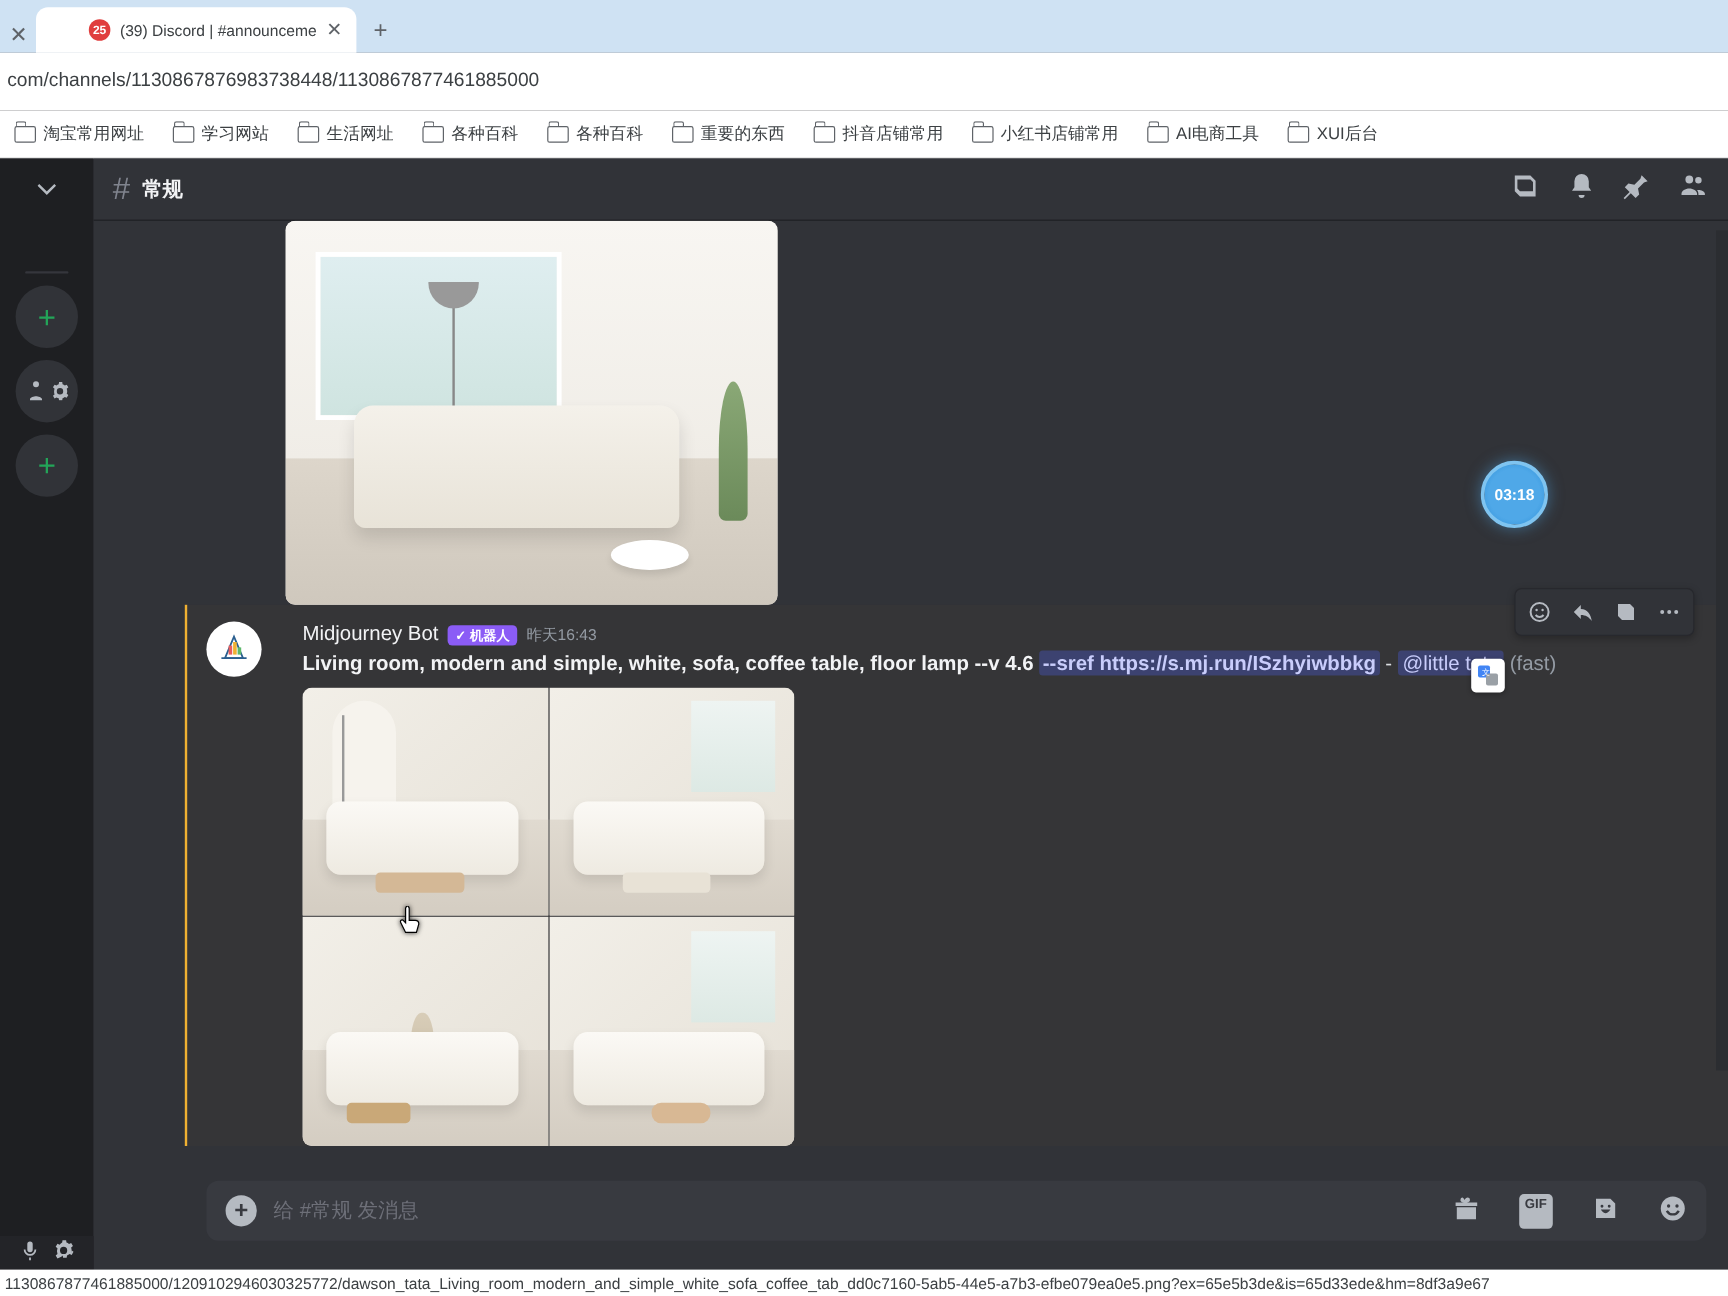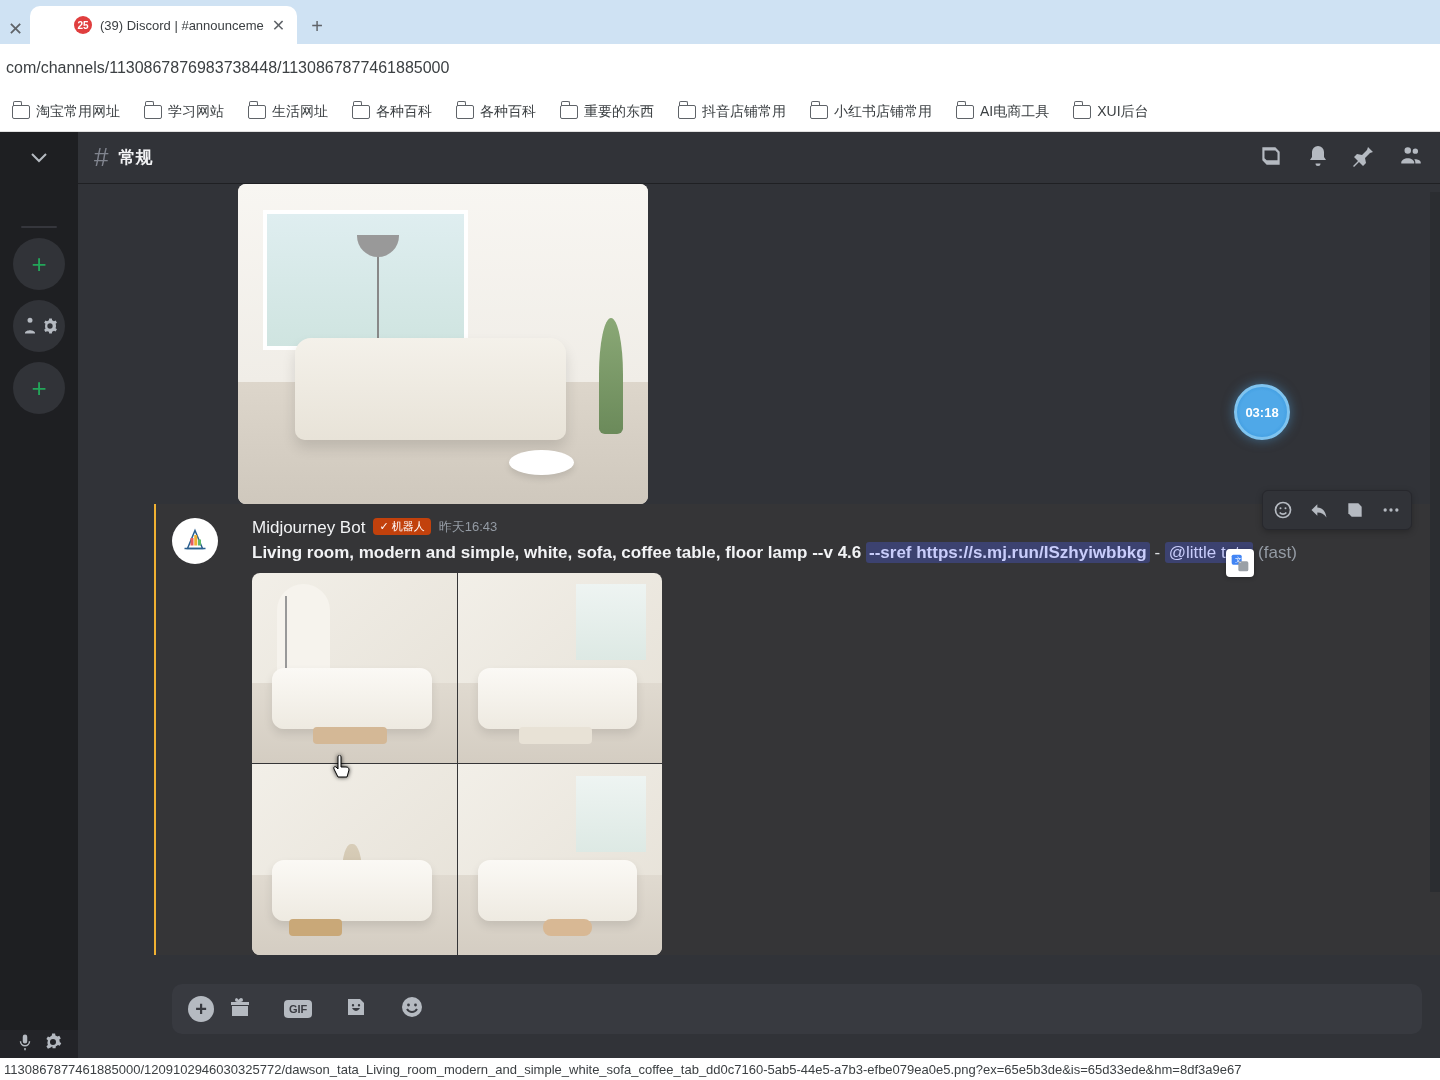--- a/index.html
+++ b/index.html
@@ -52,23 +52,23 @@
 .room1 .lamp { position: absolute; top: 16%; left: 34%; width: 2px; height: 42%; background: #888; }
 .room1 .lamp::after { content:''; position:absolute; top:0; left:-20px; width:42px; height:22px; border-radius: 0 0 42px 42px; background:#999; }
 .room1 .plant { position: absolute; bottom: 22%; right: 6%; width: 6%; height: 36%; background: linear-gradient(#8aa876,#6b8a5a); border-radius: 50% 50% 6px 6px; }
 
 .timer-badge { position: absolute; top: 200px; right: 150px; width: 56px; height: 56px; border-radius: 50%; background: radial-gradient(circle,#4fa8e8 60%,#2d8fd8); display: flex; align-items: center; justify-content: center; color: #fff; font-size: 13px; font-weight: 600; border: 3px solid #7fc4f0; box-shadow: 0 0 12px rgba(79,168,232,.5); }
 
 .message-block { display: flex; padding: 14px 18px 0 96px; position: relative; border-left: 2px solid #f0b132; margin-left: 76px; background: rgba(240,177,50,.02); }
 .msg-avatar { position: absolute; left: 16px; top: 14px; width: 46px; height: 46px; border-radius: 50%; background: #fff; display: flex; align-items: center; justify-content: center; overflow: hidden; }
 .msg-avatar svg { width: 30px; height: 30px; }
 .msg-content { flex: 1; min-width: 0; }
-.msg-header { display: flex; align-items: flex-start; gap: 8px; flex-wrap: wrap; }
+.msg-header { display: flex; align-items: flex-end; gap: 8px; flex-wrap: wrap; }
 .msg-author { color: #f2f3f5; font-size: 17px; font-weight: 500; }
-.bot-badge { background: #c2410c; color: #fff; font-size: 11px; padding: 1px 6px; border-radius: 4px; display: inline-flex; align-items: center; gap: 2px; font-weight: 400; }
+.bot-badge { background: #8b5cf6; color: #fff; font-size: 11px; padding: 1px 6px; border-radius: 4px; display: inline-flex; align-items: center; gap: 2px; font-weight: 700; }
 .msg-time { color: #949ba4; font-size: 13px; }
 .msg-text { font-size: 17px; line-height: 1.4; margin-top: 3px; }
 .msg-text .prompt { color: #f2f3f5; font-weight: 600; }
 .msg-text .sref { background: #3c4270; color: #c9cdfb; padding: 1px 3px; border-radius: 3px; font-weight: 600; }
 .msg-text .mention { background: #3c4270; color: #c9cdfb; padding: 1px 4px; border-radius: 3px; font-weight: 500; }
 .msg-text .fast { color: #949ba4; }
 
 .msg-actions { position: absolute; top: -14px; right: 28px; background: #313338; border: 1px solid #27282d; border-radius: 6px; display: flex; padding: 2px; box-shadow: 0 2px 6px rgba(0,0,0,.25); }
 .msg-action { width: 36px; height: 34px; display: flex; align-items: center; justify-content: center; color: #b5bac1; cursor: pointer; border-radius: 4px; }
 
@@ -86,21 +86,21 @@
 .gc2 .gtable { background:#e8e2d6; }
 .gc3 .gtable { left:18%; width:26%; background:#c9a878; }
 .gc4 .gtable { background:#d8b894; border-radius:8px; left:42%; width:24%; }
 
 .cursor-hand { position: absolute; left: 330px; top: 755px; color: #fff; font-size: 20px; z-index: 50; filter: drop-shadow(0 0 2px rgba(0,0,0,.8)); pointer-events: none; }
 
 .composer { margin: 0 18px 24px 94px; background: #383a40; border-radius: 10px; height: 50px; display: flex; align-items: center; padding: 0 16px; gap: 14px; }
 .composer-add { width: 26px; height: 26px; border-radius: 50%; background: #b5bac1; color: #383a40; display: flex; align-items: center; justify-content: center; font-size: 20px; font-weight: 700; cursor: pointer; }
 .composer-input { flex: 1; background: transparent; border: none; outline: none; color: #dbdee1; font-size: 17px; }
 .composer-input::placeholder { color: #6d6f78; }
-.composer-icons { display: flex; gap: 32px; align-items: center; }
+.composer-icons { display: flex; gap: 32px; }
 .composer-icon { color: #b5bac1; cursor: pointer; }
 .gif-badge { background: #b5bac1; color: #383a40; font-size: 11px; font-weight: 800; padding: 3px 5px; border-radius: 4px; }
 
 .user-panel { position: absolute; left: 0; bottom: 22px; width: 78px; height: 28px; background: #232428; display: flex; align-items: center; justify-content: center; gap: 10px; }
 
 .status-bar { position: absolute; bottom: 0; left: 0; right: 0; height: 22px; background: #fff; color: #3c4043; font-size: 13px; display: flex; align-items: center; padding: 0 4px; white-space: nowrap; overflow: hidden; }
 
 .right-sidebar-hint { position: absolute; right: 0; top: 192px; width: 10px; height: 700px; background: #2b2d31; }
 </style>
 </head>
@@ -306,20 +306,21 @@
                 <div class="gtable"></div>
               </div>
           </div>
         </div>
       </div>
 
     </div>
 
     <div class="composer">
       <span class="composer-add">+</span>
+      <input class="composer-input" placeholder="给 #常规 发消息" style="">
       <div class="composer-icons">
         <span class="composer-icon"><svg width="24" height="24" viewBox="0 0 24 24">
               <path fill="currentColor" d="M4 11h16v10H4V11zm-1-4h18v3H3V7zm6-4a2 2 0 00-2 2c0 1 1 2 3 2h2c2 0 3-1 3-2a2 2 0 00-2-2c-1 0-2 1-2.5 2C10 4 9 3 9 3z"></path>
             </svg></span>
         <span class="gif-badge">GIF</span>
         <span class="composer-icon"><svg width="24" height="24" viewBox="0 0 24 24">
               <path fill="currentColor" d="M4 4h12l4 4v12H4V4zm4 9c1 2 3 3 4 3s3-1 4-3H8zm1-4a1.2 1.2 0 100 2.4A1.2 1.2 0 009 9zm6 0a1.2 1.2 0 100 2.4A1.2 1.2 0 0015 9z"></path>
             </svg></span>
         <span class="composer-icon"><svg width="24" height="24" viewBox="0 0 24 24">
               <circle cx="12" cy="12" r="10" fill="currentColor"></circle>

